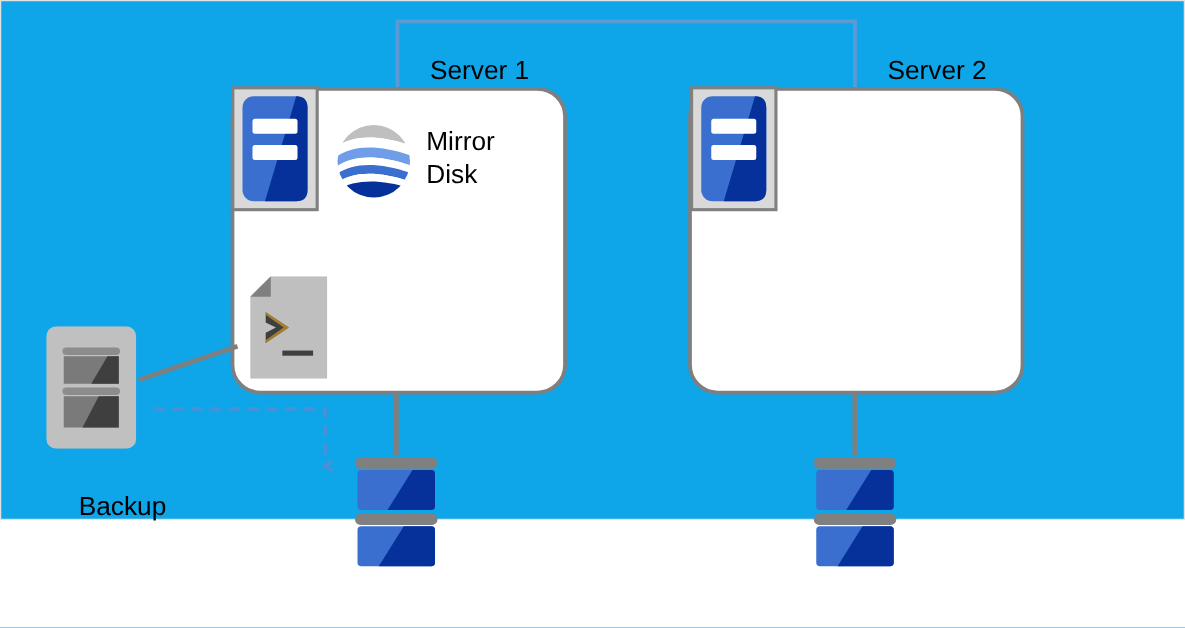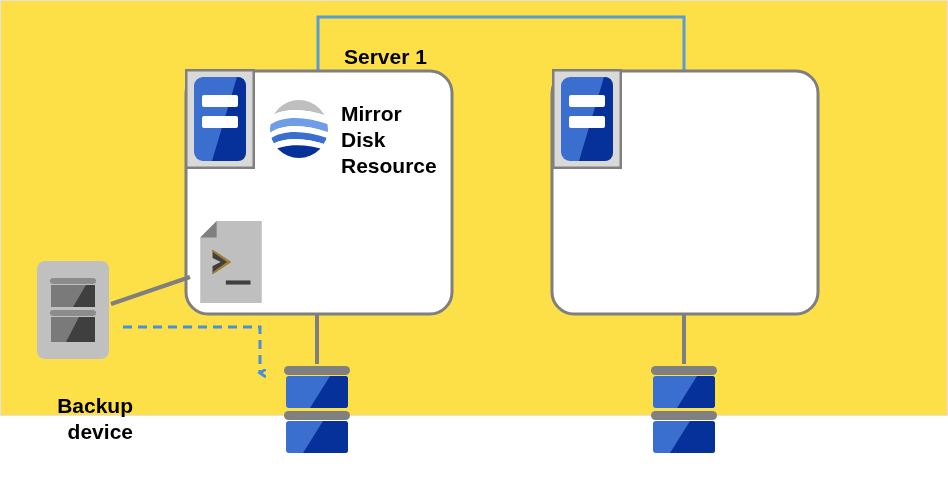--- a/index.html
+++ b/index.html
@@ -7,22 +7,21 @@
     width:948px;height:502px;
     background:#ffffff;
     font-family:"Liberation Sans", sans-serif;
     overflow:hidden;
   }
   #canvas{
     position:relative;
     width:948px;height:416px;
     box-sizing:border-box;
     border:1px solid #e2e2e2;
-    background:#fde047;
-    font-weight:bold;
+    background:#0ea5e9;
   }
   .lbl{
     position:absolute;
     color:#000000;
     font-size:21px;
     line-height:26px;
     white-space:pre;
     font-family:"Liberation Sans", sans-serif;
   }
   .center{text-align:right;}
@@ -128,23 +127,22 @@
     <use href="#sym-script" x="199" y="220" width="62" height="82"></use>
 
     <use href="#sym-backup" x="36" y="260" width="72" height="98"></use>
 
     <use href="#sym-disk" x="281" y="363" width="70" height="100"></use>
     <use href="#sym-disk" x="648" y="363" width="70" height="100"></use>
   </svg>
 
   <div class="lbl" style="left:343px;top:43px;">Server 1</div>
 
+  <div class="lbl" style="left:709px;top:43px;">Server 2</div>
 
   <div class="lbl" style="left:340px;top:100px;">Mirror</div>
   <div class="lbl" style="left:340px;top:126px;">Disk</div>
-  <div class="lbl" style="left:340px;top:152px;">Resource</div>
 
 
   <div class="lbl center" style="left:12px;top:392px;width:120px;">Backup</div>
-  <div class="lbl center" style="left:12px;top:418px;width:120px;">device</div>
 
 
 </div>
 
 </body></html>

